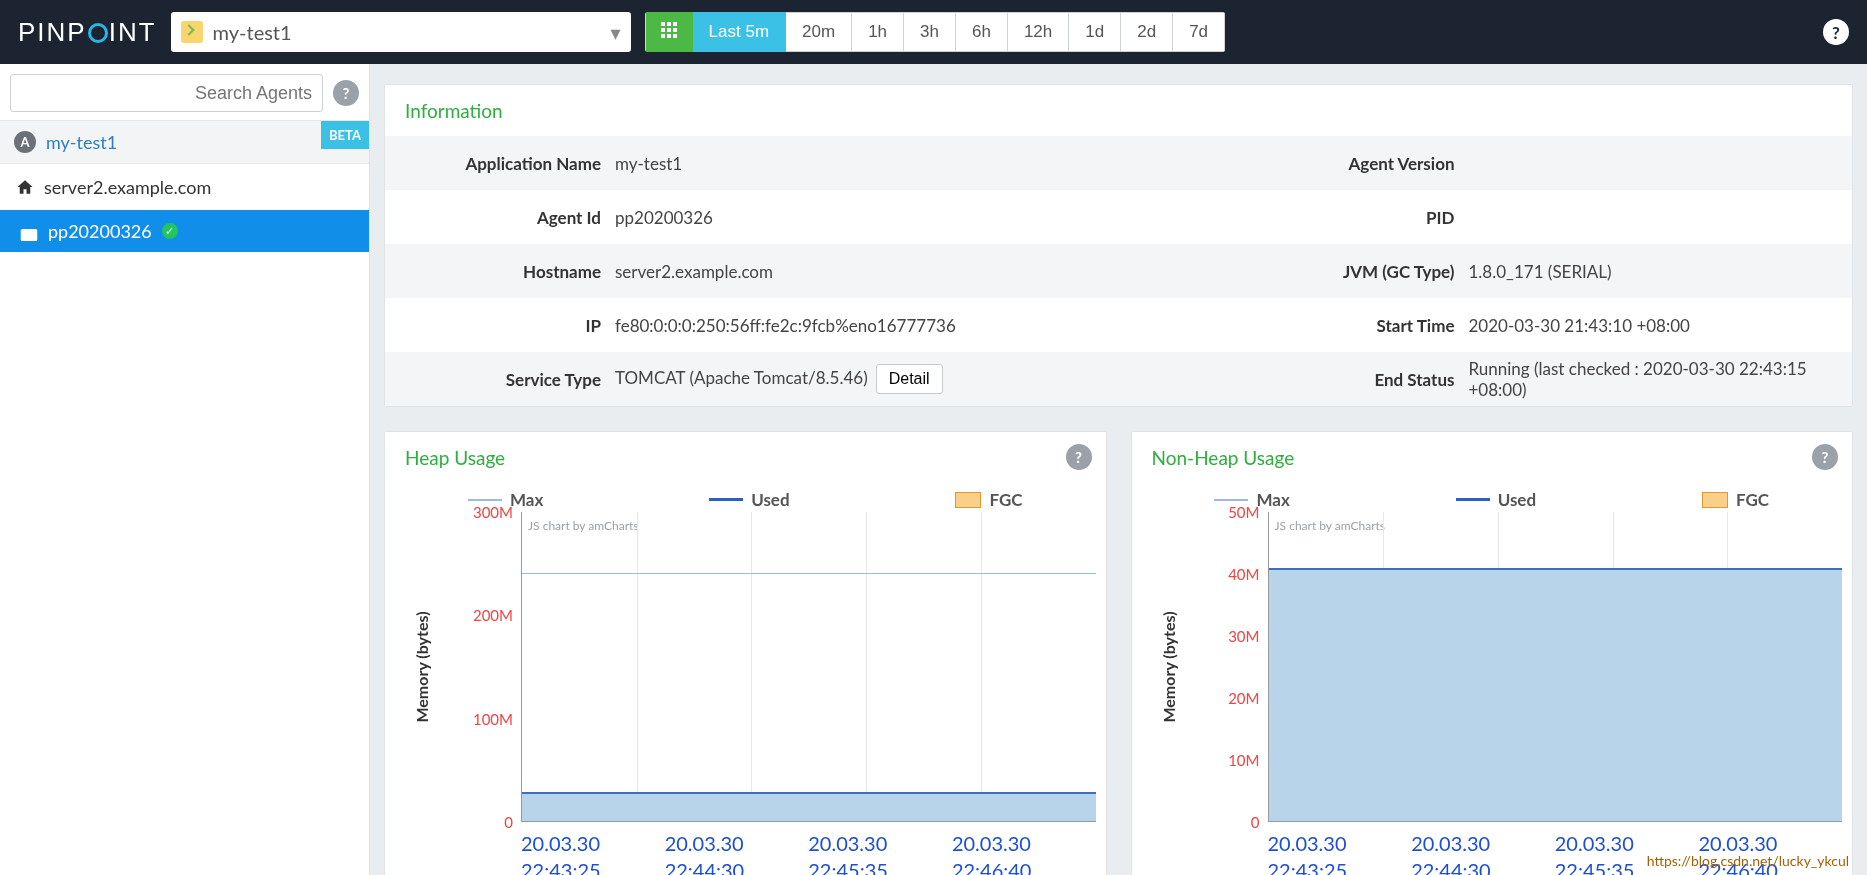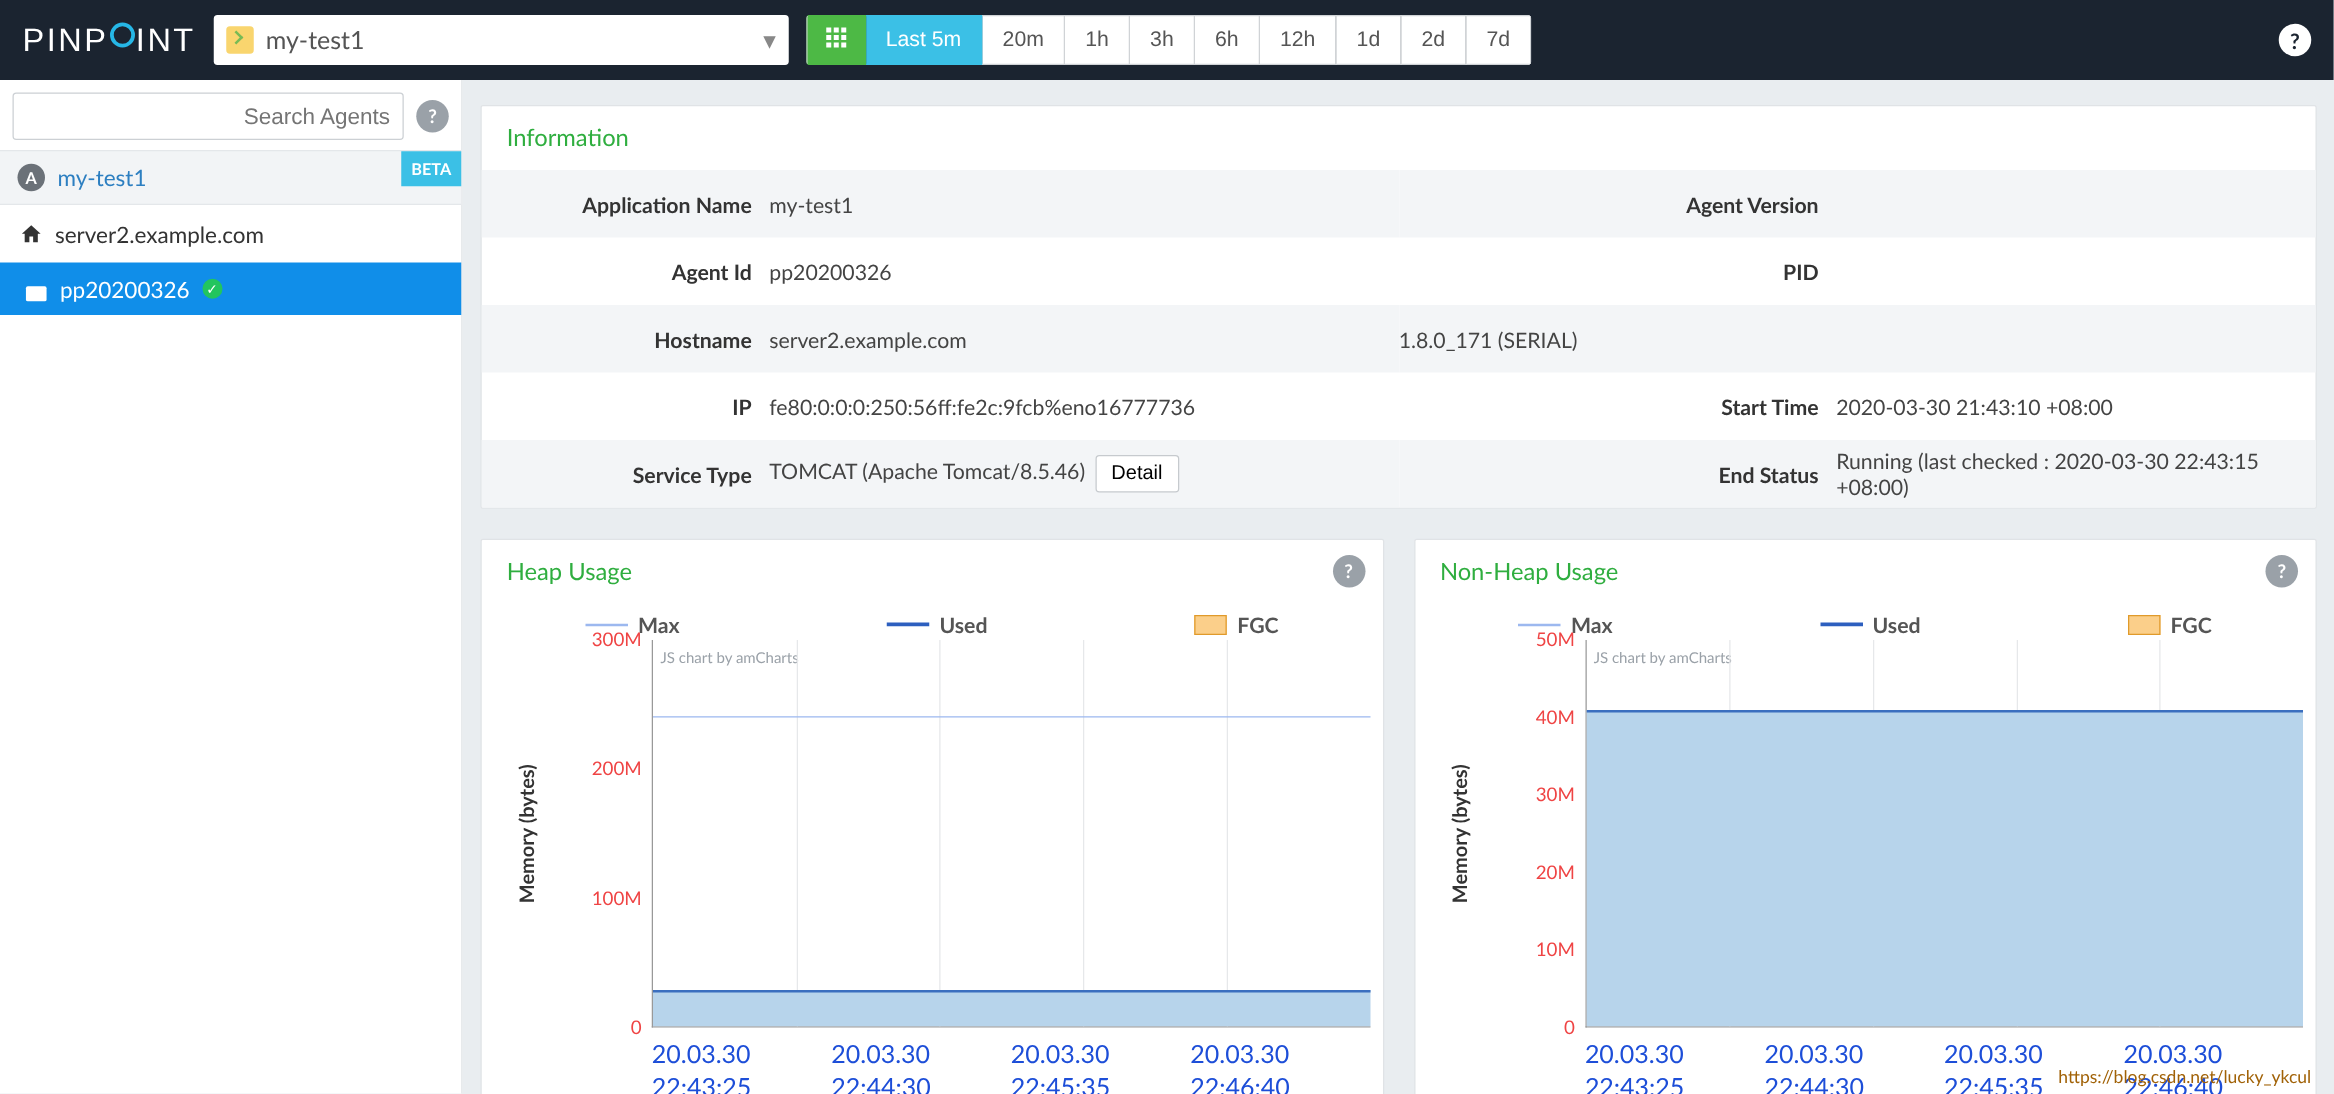--- a/index.html
+++ b/index.html
@@ -1,20 +1,20 @@
 <!DOCTYPE html>
 <html><head>
 <meta charset="utf-8">
 <style>
 * { box-sizing: border-box; margin: 0; padding: 0; }
 body { font-family: "Lato", "Helvetica Neue", Arial, sans-serif; font-size: 14px; color: #333; background: #e9edf0; width: 1867px; height: 875px; overflow: hidden; }
 
 
 .topnav { background:#1b2430; height:64px; display:flex; align-items:center; padding:0 18px; gap:14px;}
-.logo { color:#fff; font-size:26px; letter-spacing:2px; font-weight:300; display:flex; font-family: Arial, sans-serif;}
+.logo { color:#fff; font-size:26px; letter-spacing:2px; font-weight:300; display:flex; align-items:center; font-family: Arial, sans-serif;}
 .logo .o { display:inline-flex; width:20px; height:20px; border:3px solid #26b7e6; border-radius:50%; margin:0 1px; position:relative; top:1px;}
 .appsel { background:#fff; border-radius:3px; height:40px; width:460px; display:flex; align-items:center; padding:0 10px; gap:10px; color:#555; font-size:20px;}
 .appsel .chev { margin-left:auto; color:#888;}
 .tomcat-ico { width:22px; height:22px; background:#f9d56e; border-radius:3px; position:relative; display:inline-block;}
 .tomcat-ico::after{content:""; position:absolute; left:4px; top:5px; width:6px; height:6px; border:2px solid #7b5; border-bottom:none; border-left:none; transform:rotate(45deg);}
 .range-toggles{display:flex; height:40px; border-radius:3px; overflow:hidden;}
 .range-toggles button{border:1px solid #d0d3d6; background:#fff; color:#555; font-size:17px; padding:0 16px; cursor:pointer; border-left:none;}
 .range-toggles button:first-child{border-left:1px solid #d0d3d6;}
 .range-toggles .grid-btn{background:#4db945; color:#fff; border-color:#4db945; padding:0 14px; font-size:18px;}
 .range-toggles .active{background:#3bc0e6; color:#fff; border-color:#3bc0e6;}
@@ -171,20 +171,21 @@
             </div>
           </div>
           <div class="info-col right">
             <div class="info-row">
               <div class="info-label">Agent Version</div>
             </div>
             <div class="info-row">
               <div class="info-label">PID</div>
             </div>
             <div class="info-row">
+              <div class="info-label">JVM (GC Type)</div>
               <div class="info-val">1.8.0_171 (SERIAL)</div>
             </div>
             <div class="info-row">
               <div class="info-label">Start Time</div>
               <div class="info-val">2020-03-30 21:43:10 +08:00</div>
             </div>
             <div class="info-row">
               <div class="info-label">End Status</div>
               <div class="info-val">Running (last checked : 2020-03-30 22:43:15 +08:00)</div>
             </div>

